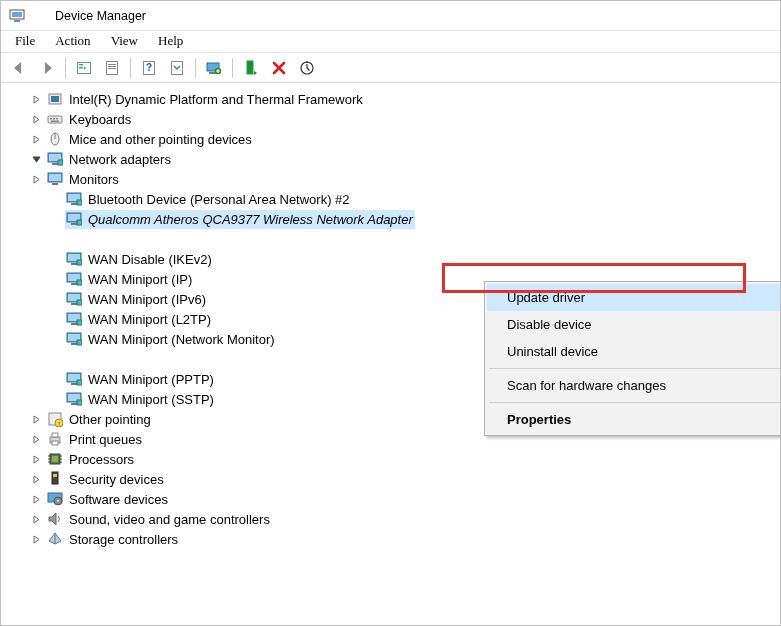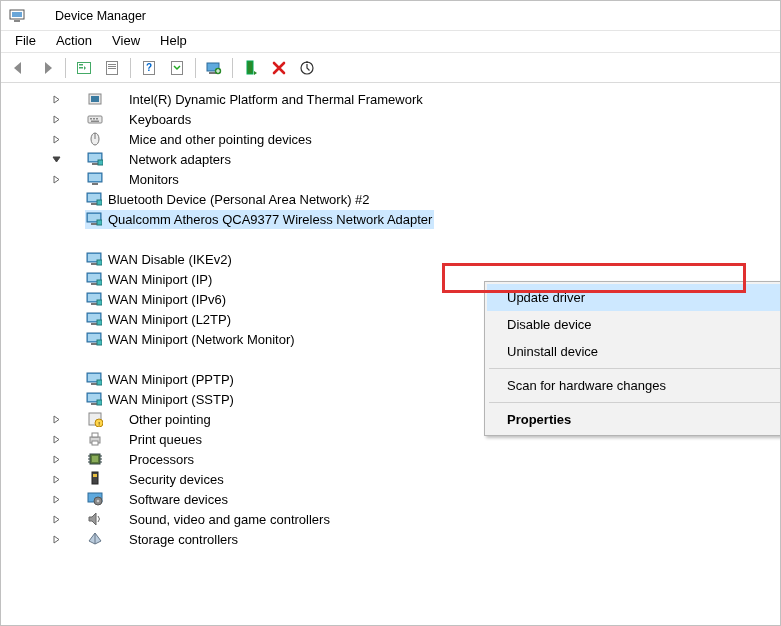--- a/index.html
+++ b/index.html
@@ -3,35 +3,35 @@
 <meta charset="utf-8">
 <style>
   :root { --sel:#cde8ff; --panel:#f0f0f0; --line:#a0a0a0; --tree-line:#d0d0d0; }
   * { box-sizing:border-box; }
   body { margin:0; font-family:"Segoe UI",Arial,sans-serif; font-size:13px; color:#000; background:#fff; width:781px; height:626px; overflow:hidden; position:relative; border:1px solid #c0c0c0;}
   
   .titlebar { display:flex; align-items:center; height:30px; padding:0 8px; border-bottom:1px solid #e5e5e5;gap:22px;}
   .titlebar .icon { width:16px; height:16px; margin-right:6px; }
   .titlebar .label { font-size:12.5px; }
   
-  .menubar { display:flex; height:22px; padding:0 4px; border-bottom:1px solid #e5e5e5;}
+  .menubar { display:flex; height:22px; padding:0 4px; border-bottom:1px solid #e5e5e5;font-family:Liberation Serif, serif;}
   .menubar .item { padding:2px 10px; font-size:13px; cursor:default;}
   
   .toolbar { display:flex; align-items:center; height:30px; padding:0 6px; gap:4px; border-bottom:1px solid #dadada;}
   .tbtn { width:24px; height:24px; display:flex; align-items:center; justify-content:center; border:1px solid transparent; border-radius:2px;}
   .tsep { width:1px; height:20px; background:#c8c8c8; margin:0 2px;}
   svg { display:block; }
   
   .tree { padding:6px 4px 12px 10px; overflow:auto; height:calc(100% - 82px); position:relative;}
-  .row { display:flex; align-items:center; height:20px; white-space:nowrap; position:relative;gap:20px;}
+  .row { display:flex; align-items:center; height:20px; white-space:nowrap; position:relative;}
   .exp { width:14px; height:14px; margin-right:4px; display:flex; align-items:center; justify-content:center; cursor:default;}
   .nicon { width:16px; height:16px; margin-right:4px; flex:0 0 16px;}
   .label { padding:1px 2px 1px 2px;}
   .row.selected .label { background:var(--sel); }
-  .row.selected .nicon-wrap { background:var(--sel); }
+  .row.selected .nicon-wrap { background:var(--sel);font-style:italic; }
   .nicon-wrap{display:flex;align-items:center;padding:1px 0 1px 1px;}
   
   .indent { display:inline-flex; }
   .indent .lvl { width:18px; height:20px; position:relative;}
   
   .ctx { position:absolute; background:#f2f2f2; border:1px solid #b4b4b4; box-shadow:2px 2px 3px rgba(0,0,0,.25); font-size:13px; padding:2px; z-index:50;}
   .ctx .citem { padding:6px 30px 6px 20px; cursor:default; white-space:nowrap;}
   .ctx .csep { height:1px; background:#d0d0d0; margin:3px 2px;}
   .ctx .citem.bold { font-weight:700; }
   .ctx .citem.hl { background:var(--sel); }

